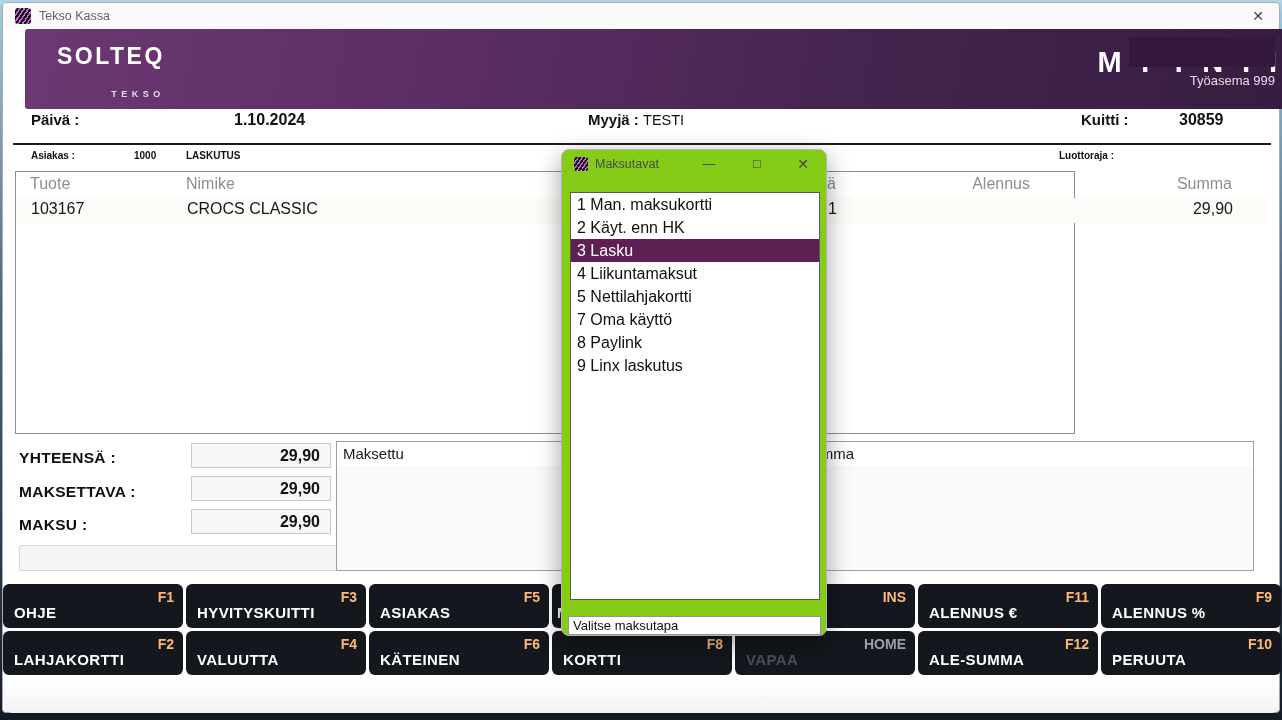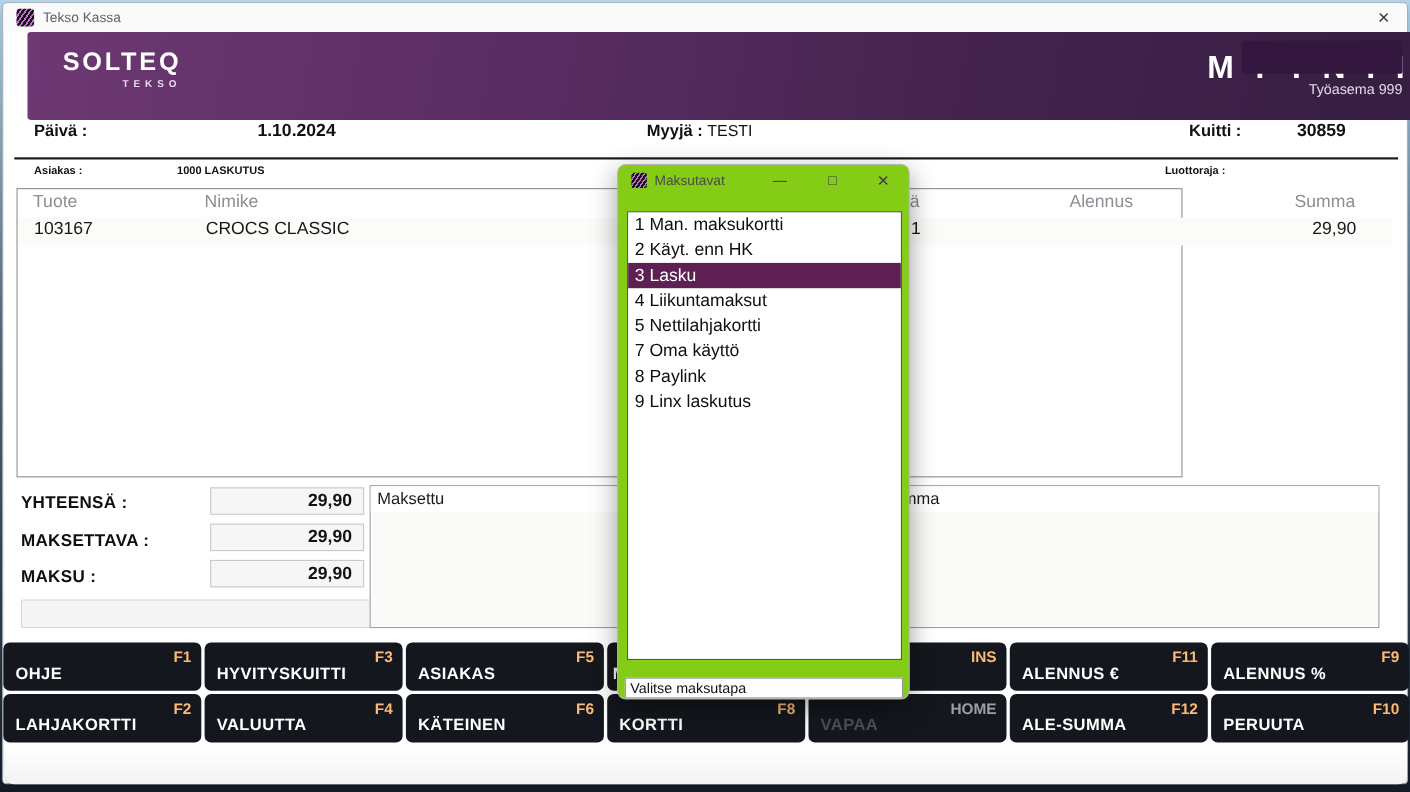--- a/index.html
+++ b/index.html
@@ -16,34 +16,34 @@
   .app-icon{position:absolute;left:12px;top:5px;width:16px;height:16px;border-radius:3px;
     background:repeating-linear-gradient(125deg,#c86bd9 0 1.5px,#141414 1.5px 3.6px);}
   .titlebar-text{position:absolute;left:36px;top:6px;font-size:12.5px;color:#5f6368;}
   .main-close{position:absolute;right:10px;top:3px;width:22px;height:20px;color:#3c4043;
     font-size:14px;text-align:center;line-height:20px;cursor:default;}
   
   .header{position:absolute;left:22px;top:26px;width:1266px;height:80px;border-radius:3px;
     background:linear-gradient(100deg,#6d3873 0%,#572c60 40%,#42234c 70%,#371d42 100%);}
   .logo{position:absolute;left:32px;top:14px;color:#fff;}
   .logo-primary{font-size:23px;font-weight:700;letter-spacing:2.5px;}
-  .logo-secondary{font-size:9px;font-weight:700;letter-spacing:4.5px;color:#e9d9ef;text-align:right;margin-top:1px;}
+  .logo-secondary{font-size:9px;font-weight:700;letter-spacing:4.5px;color:#e9d9ef;text-align:right;margin-top:19px;}
   .header-title{position:absolute;left:0;right:0;top:17px;text-align:right;color:#fff;
     font-size:29px;font-weight:800;letter-spacing:14px;}
   .header-slot{position:absolute;right:16px;top:8px;width:146px;height:30px;background:#34173f;border-radius:2px;}
   .workstation{position:absolute;right:16px;top:44px;font-size:13px;color:#e4dce9;}
   
   .lbl{font-weight:700;color:#0f1114;}
   .info1{position:absolute;top:108px;font-size:15px;}
   .date-label{left:28px;}  .date-value{left:231px;font-size:16px;}
   .seller{left:585px;}
   .seller-value{font-weight:400;font-size:14.5px;}
   .receipt-label{left:1078px;} .receipt-value{left:1176px;font-size:16px;}
   .info2{position:absolute;top:147px;font-size:10px;}
-  .cust-label{left:28px;} .cust-code{left:131px;margin-left:27px;} .cust-name{left:183px;} .credit-label{left:1056px;}
+  .cust-label{left:28px;} .cust-code{left:131px;} .cust-name{left:183px;} .credit-label{left:1056px;}
   .rule{position:absolute;left:10px;top:140px;width:1258px;border-top:2px solid #1b1b1b;}
   
   .items-table{position:absolute;left:12px;top:168px;width:1060px;height:263px;
     border:1.5px solid #8c9094;box-sizing:border-box;background:#fff;}
   .th,.td{position:absolute;font-size:16px;white-space:nowrap;}
   .th{color:#8a8f94;top:3px;} 
   .item-row{position:absolute;left:1px;top:26px;width:1249px;height:25px;background:#fbfbf7;}
   .td{color:#15181c;top:2px;}
   .c-product{left:14px;} .c-name{left:170px;}
   .c-qty{left:710px;width:110px;text-align:right;}

